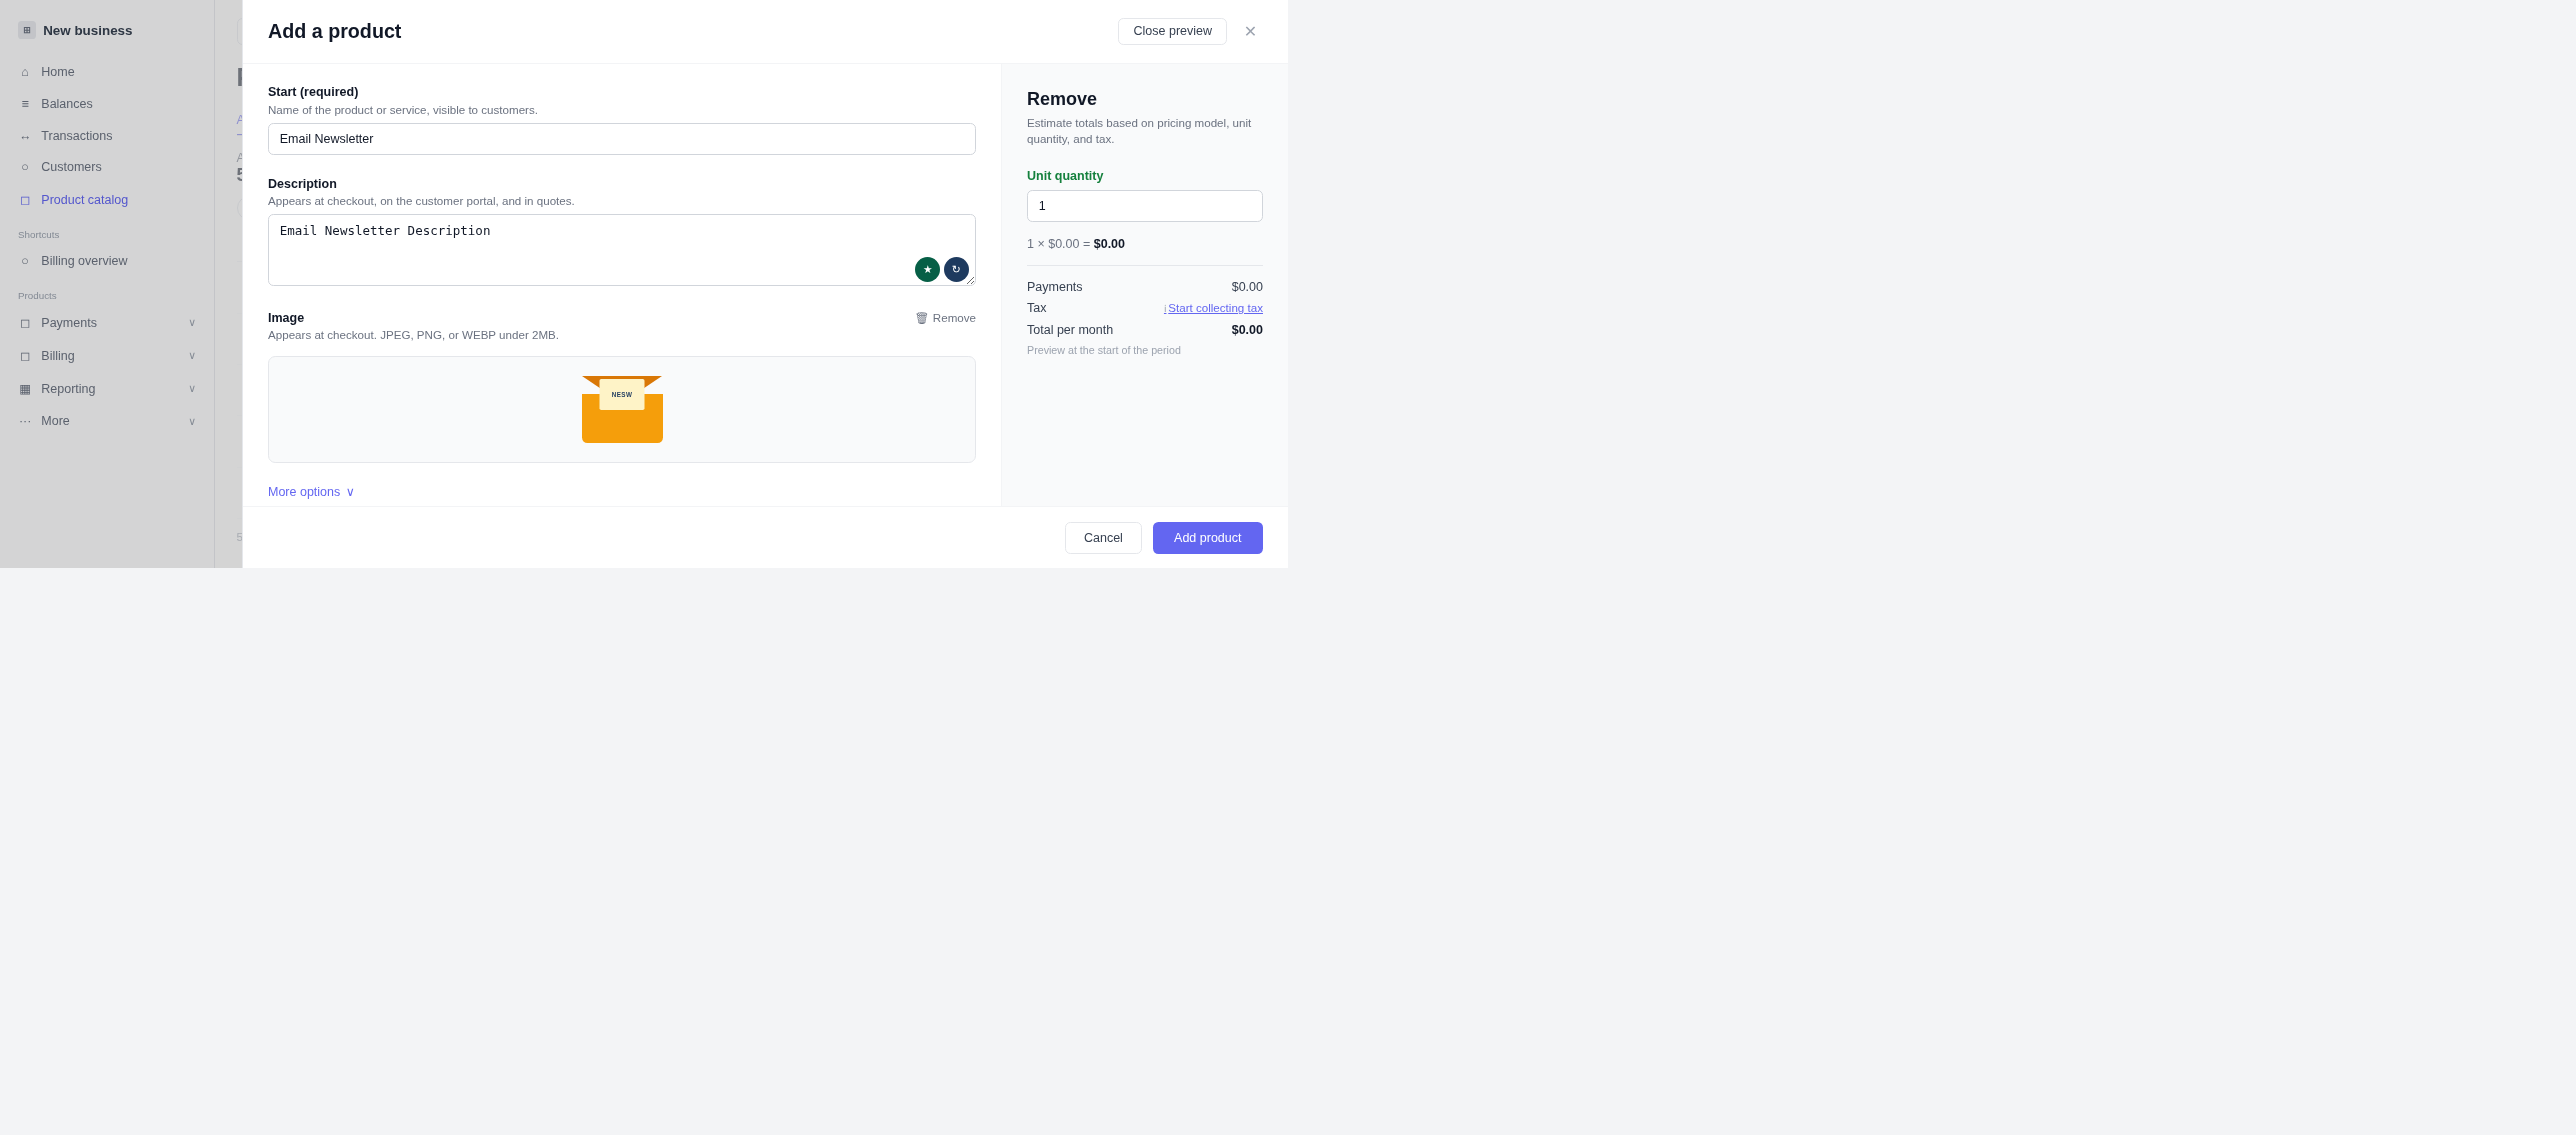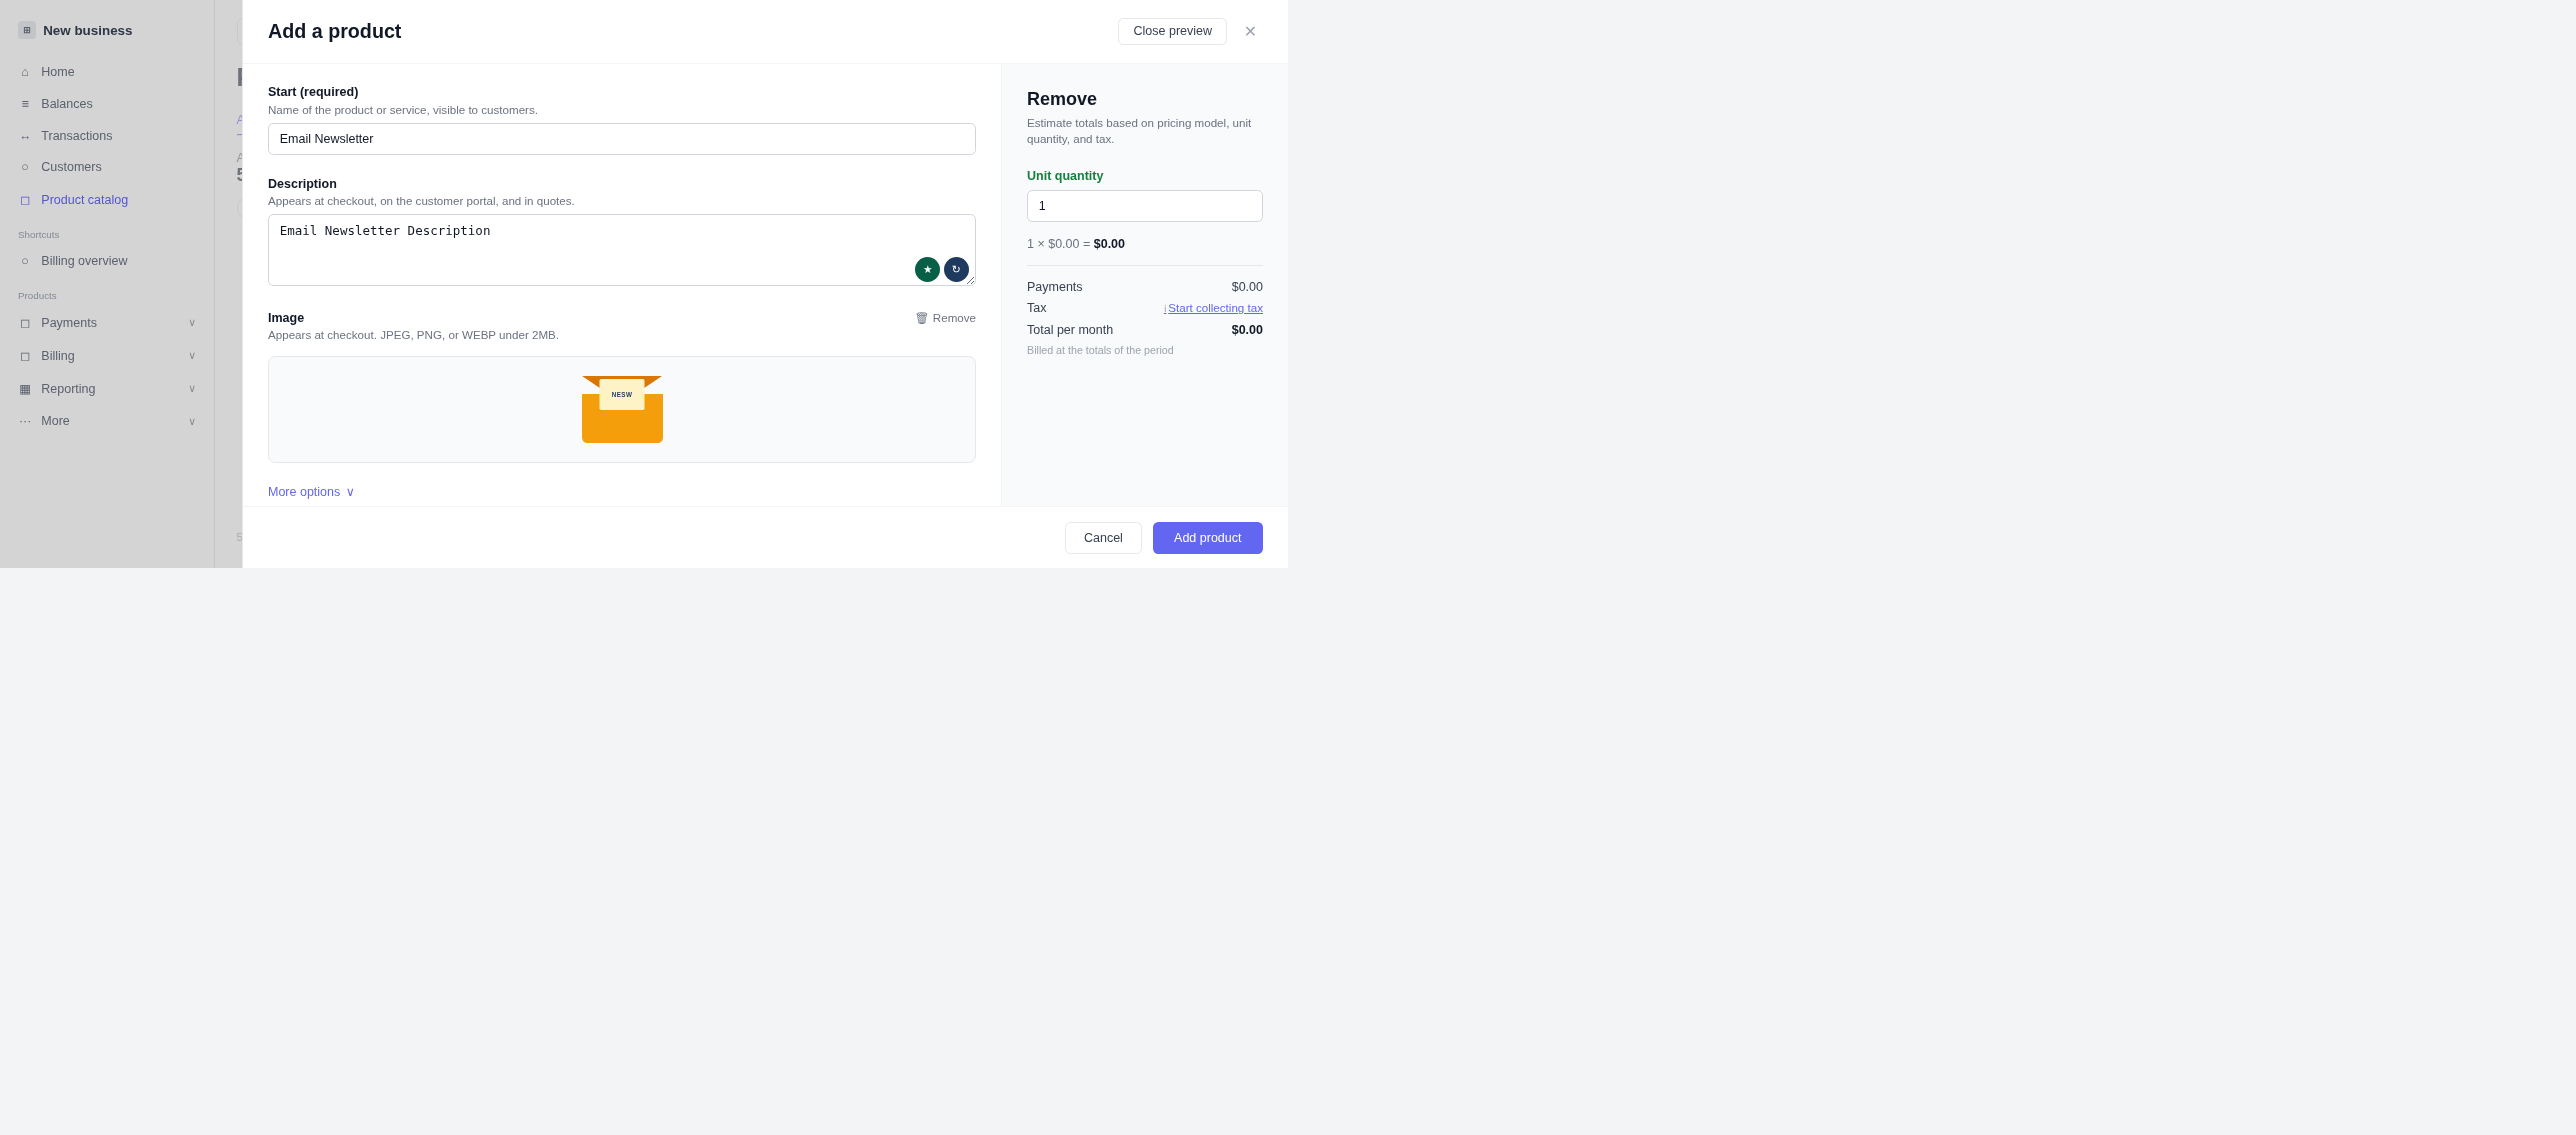--- a/index.html
+++ b/index.html
@@ -345,21 +345,21 @@
       <div class="preview-line">
         <span class="preview-line-label">Tax</span>
         <span class="preview-tax-link">
           <span class="info-icon">ℹ</span><span>Start collecting tax</span>
         </span>
       </div>
       <div class="preview-line">
         <span class="preview-total-label">Total per month</span>
         <span class="preview-total-value">$0.00</span>
       </div>
-      <div class="preview-billed">Billed at the totals of the period</div>
+      <div class="preview-billed">Preview at the start of the period</div>
     </div>
   </div>
 
   <div class="modal-footer">
     <button class="cancel-btn">Cancel</button>
     <button class="add-product-btn">Add product</button>
   </div>
 </div>
 
 

